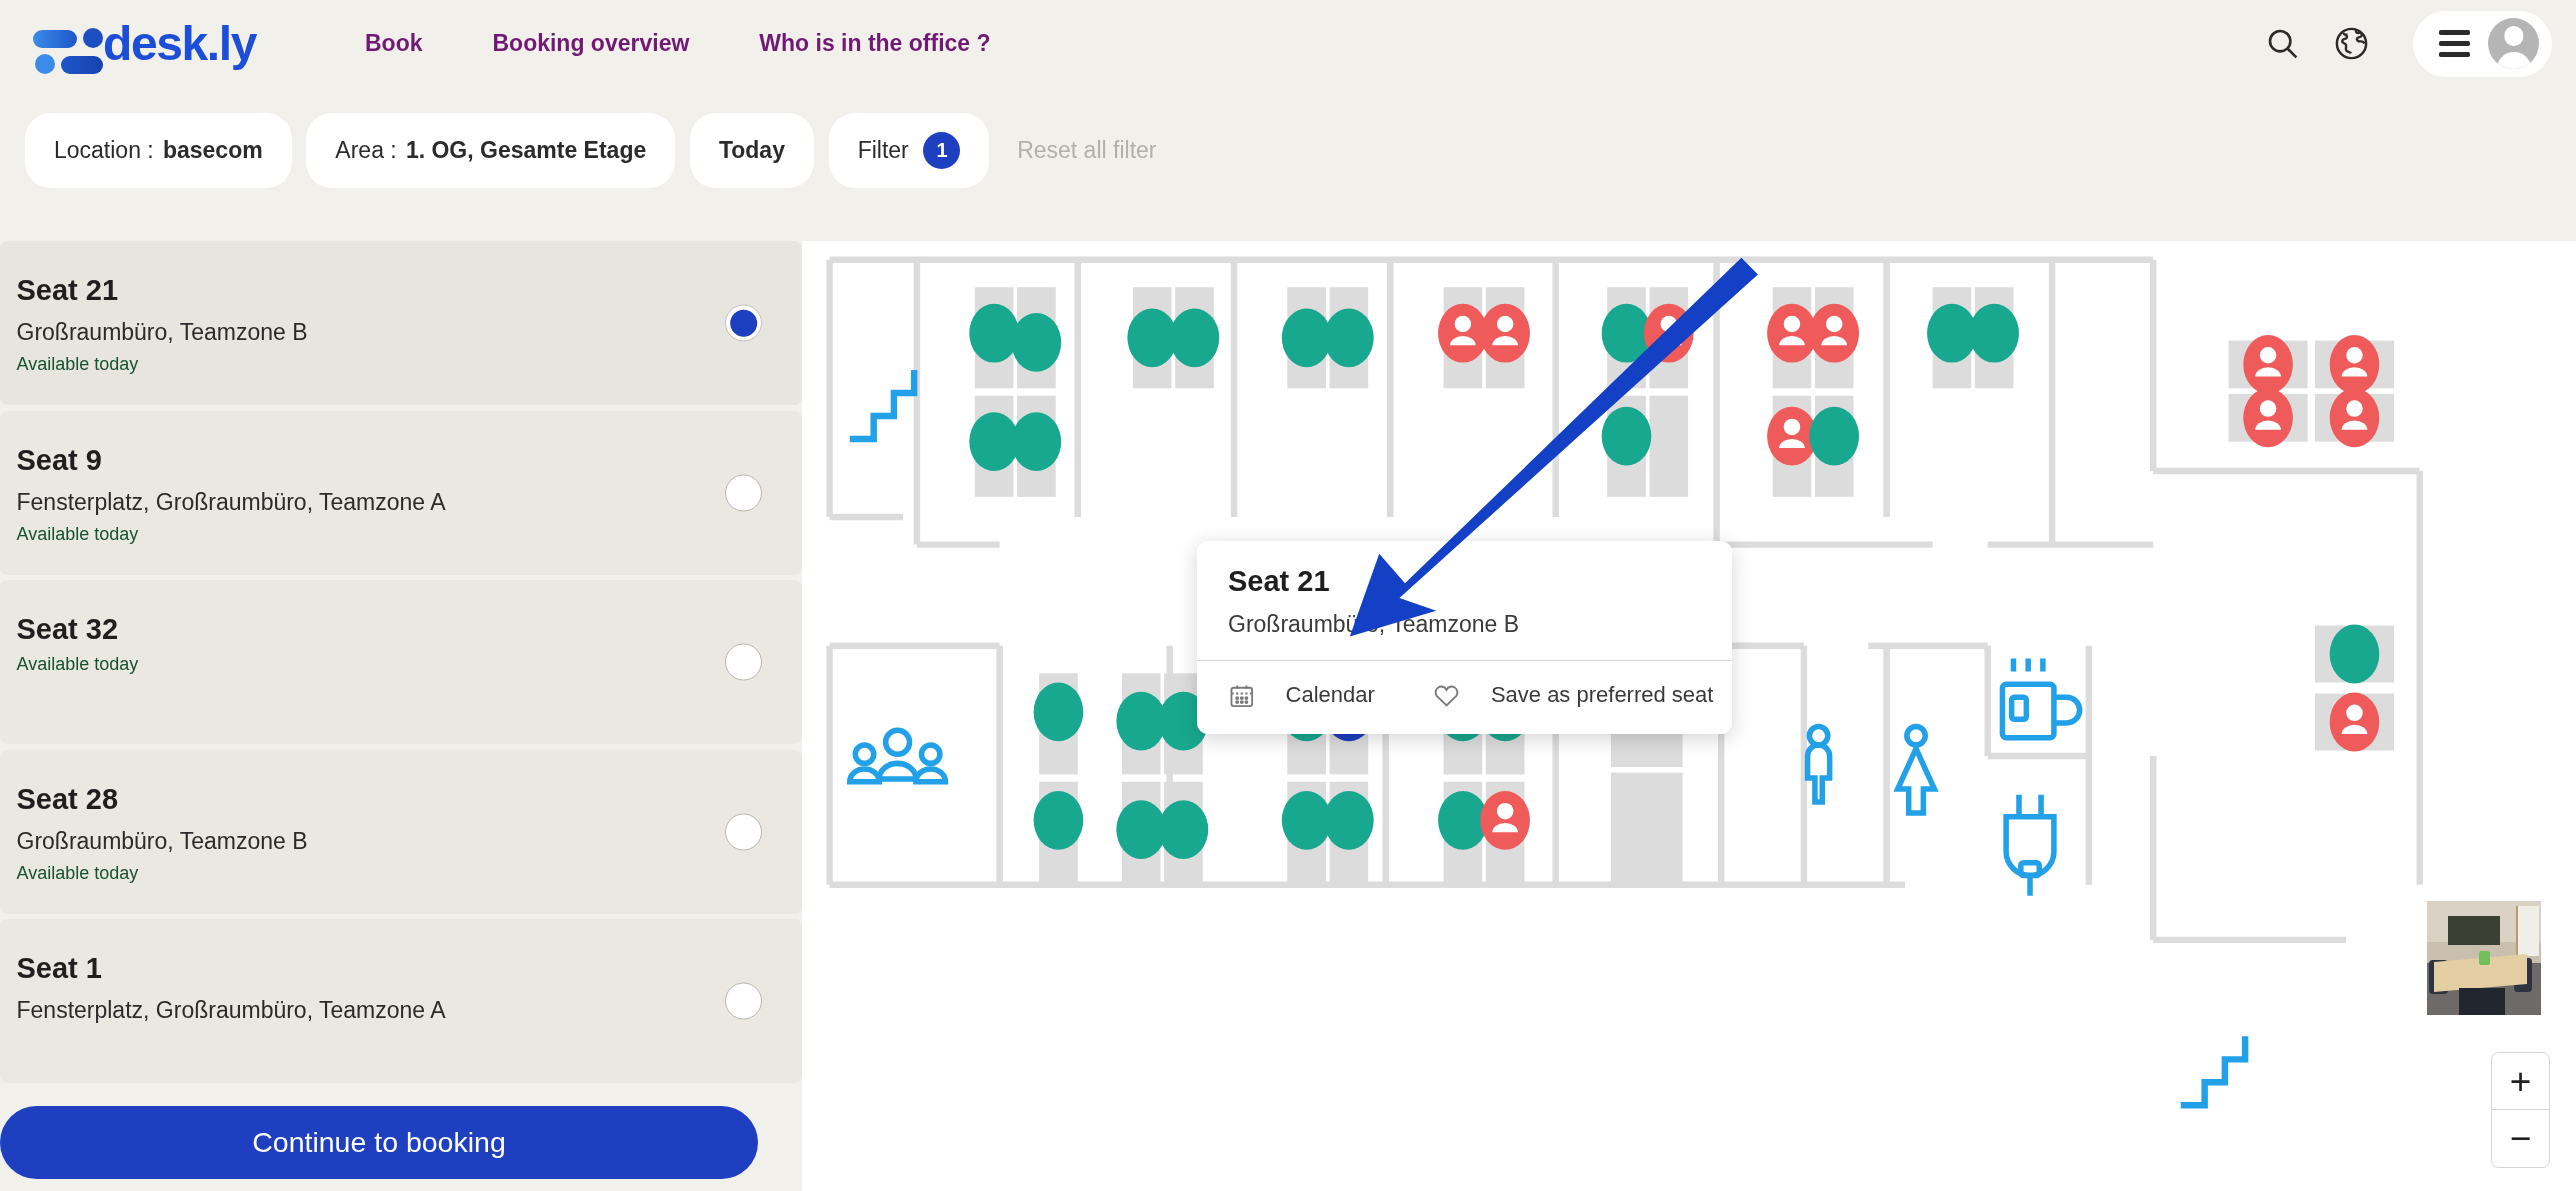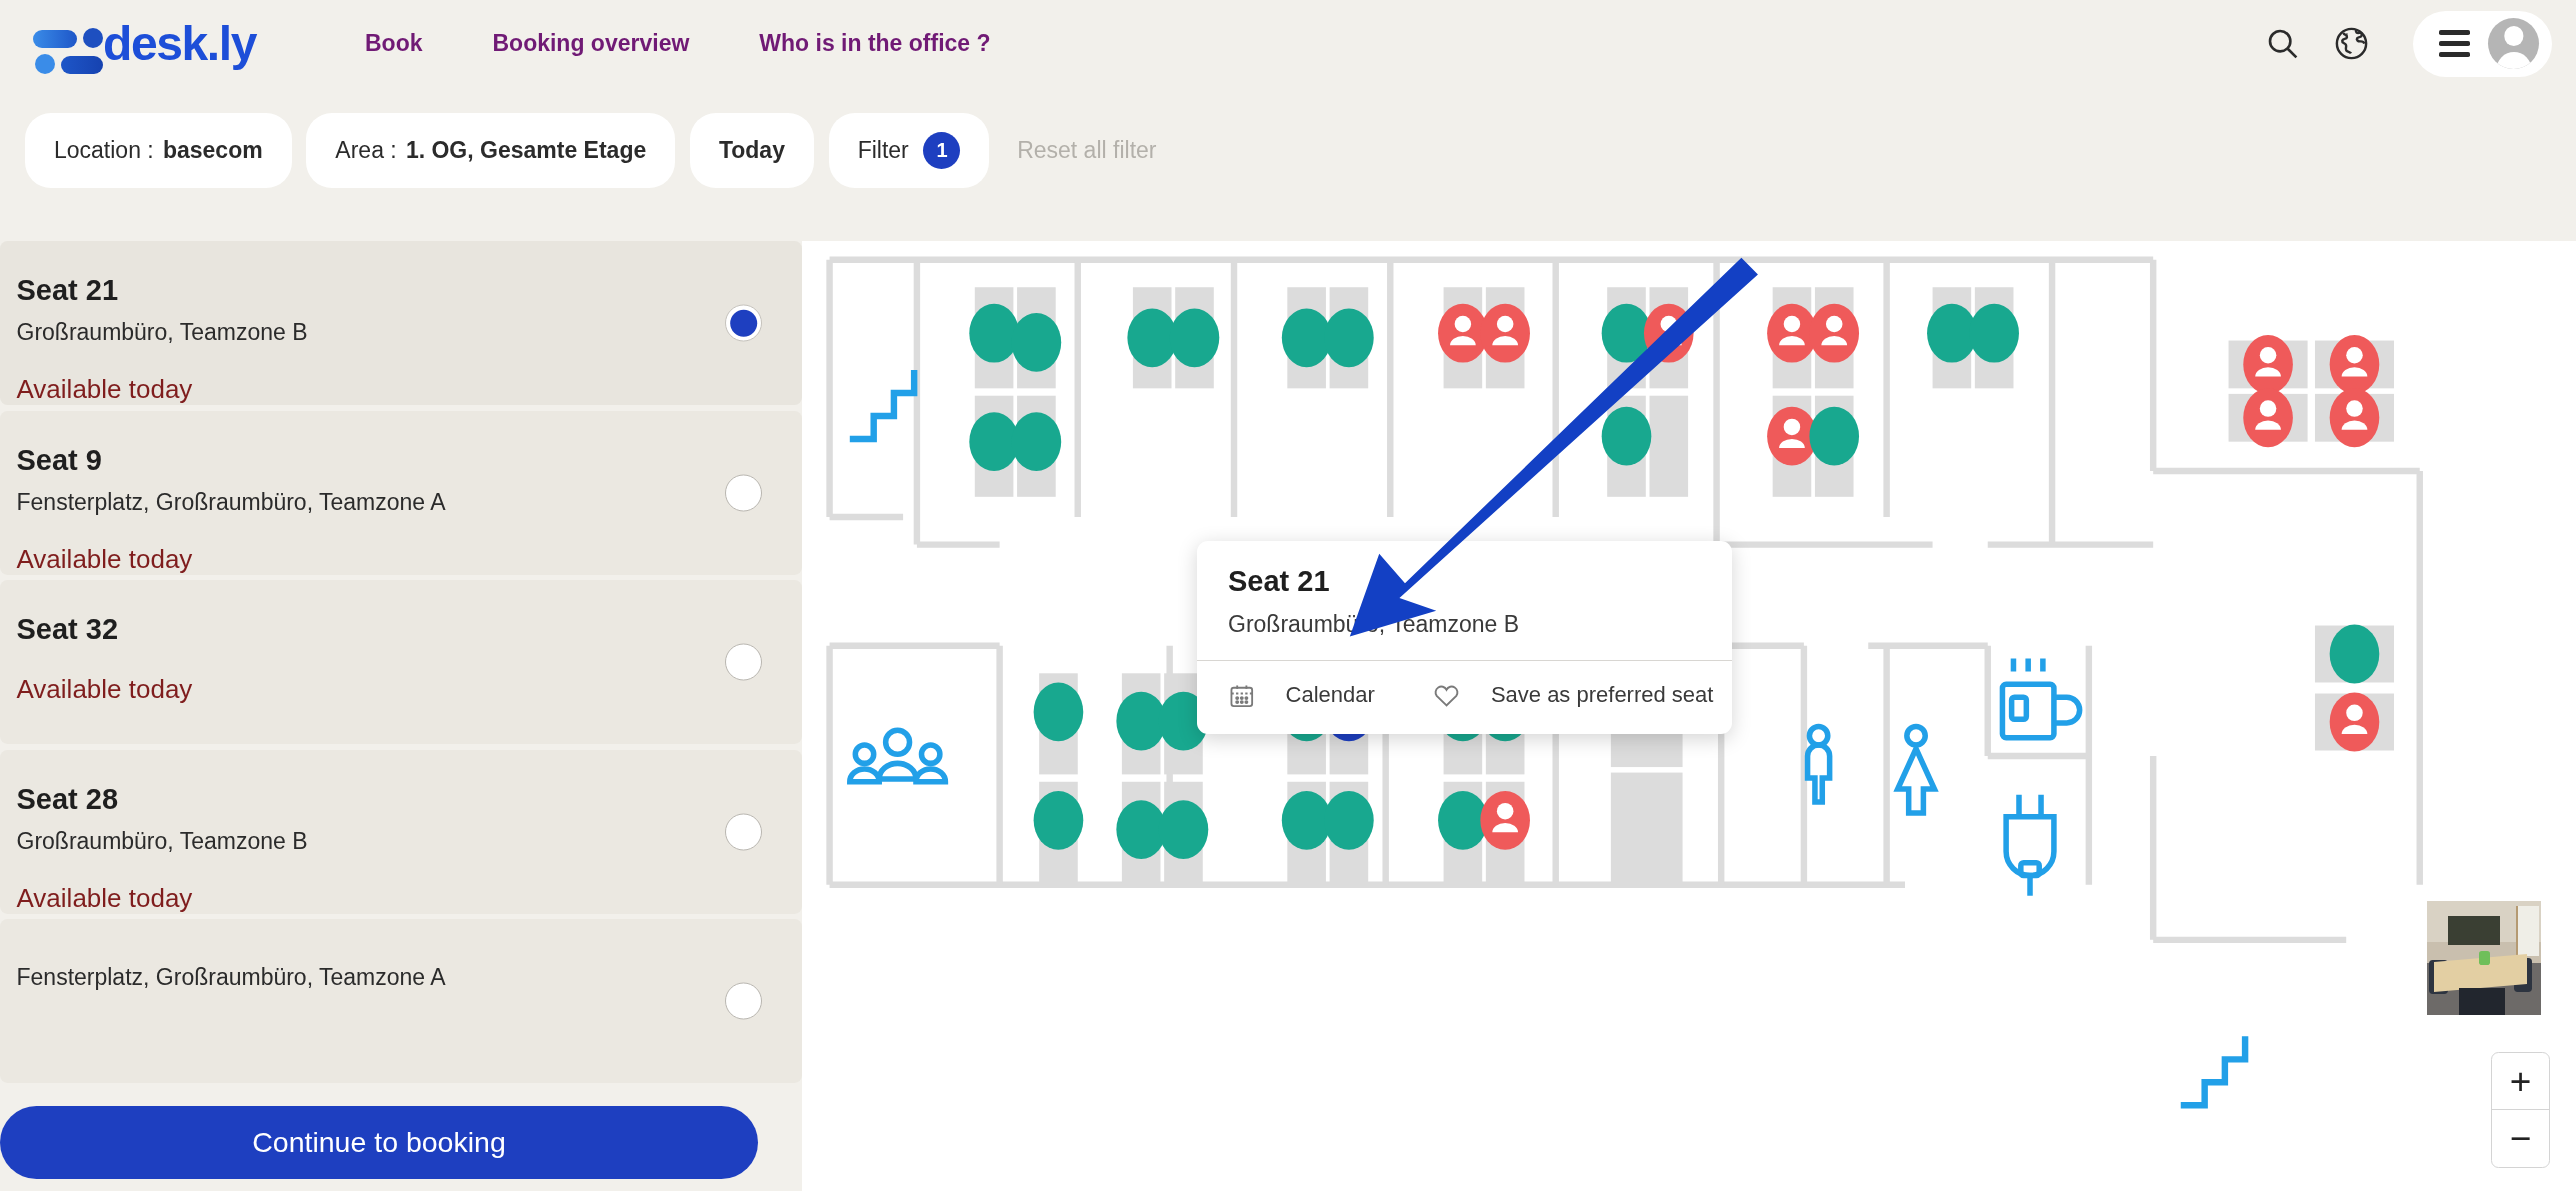--- a/index.html
+++ b/index.html
@@ -82,21 +82,21 @@
     position: absolute; top: 241px; left: 0; width: 802px; height: 951px;
     overflow: hidden; background: #f2f0eb;
   }
   .seat-card {
     position: relative; background: #ebe8e1; border-radius: 7.4px;
     height: 164px; margin-bottom: 5.5px; padding: 33px 0 0 16.5px;
   }
   .seat-card.sel { background: #e8e5de; }
   .seat-title { font-size: 29px; font-weight: 700; color: #1f1f1f; line-height: 1.15; }
   .seat-sub { font-size: 23px; color: #2b2b2b; margin-top: 12px; }
-  .seat-status { font-size: 26px; color: #7f1d1d; margin-top: 28px; }
+  .seat-status { font-size: 18px; color: #14532d; margin-top: 8px; }
   .radio {
     position: absolute; right: 40px; top: 50%; transform: translateY(-50%);
     width: 37px; height: 37px; border-radius: 50%;
     background: #ffffff; border: 1.8px solid #b9b6b0; cursor: pointer;
   }
   .radio.on { background: #ffffff; border-color: #c5c2bc; }
   .radio.on::after {
     content: ""; position: absolute; left: 50%; top: 50%; transform: translate(-50%,-50%);
     width: 27.6px; height: 27.6px; border-radius: 50%; background: #1e3fc0;
   }
@@ -242,20 +242,21 @@
   </div>
 
   <div class="seat-card">
     <div class="seat-title">Seat 28</div>
     <div class="seat-sub">Großraumbüro, Teamzone B</div>
     <div class="seat-status">Available today</div>
     <div class="radio"></div>
   </div>
 
   <div class="seat-card">
+    <div class="seat-title">Seat 1</div>
     <div class="seat-sub">Fensterplatz, Großraumbüro, Teamzone A</div>
     <div class="radio"></div>
   </div>
 
   <button class="cta">Continue to booking</button>
 </div>
 
 <div class="map">
 
   <svg class="map-svg" width="1774" height="951" viewBox="0 0 1930 1034">

